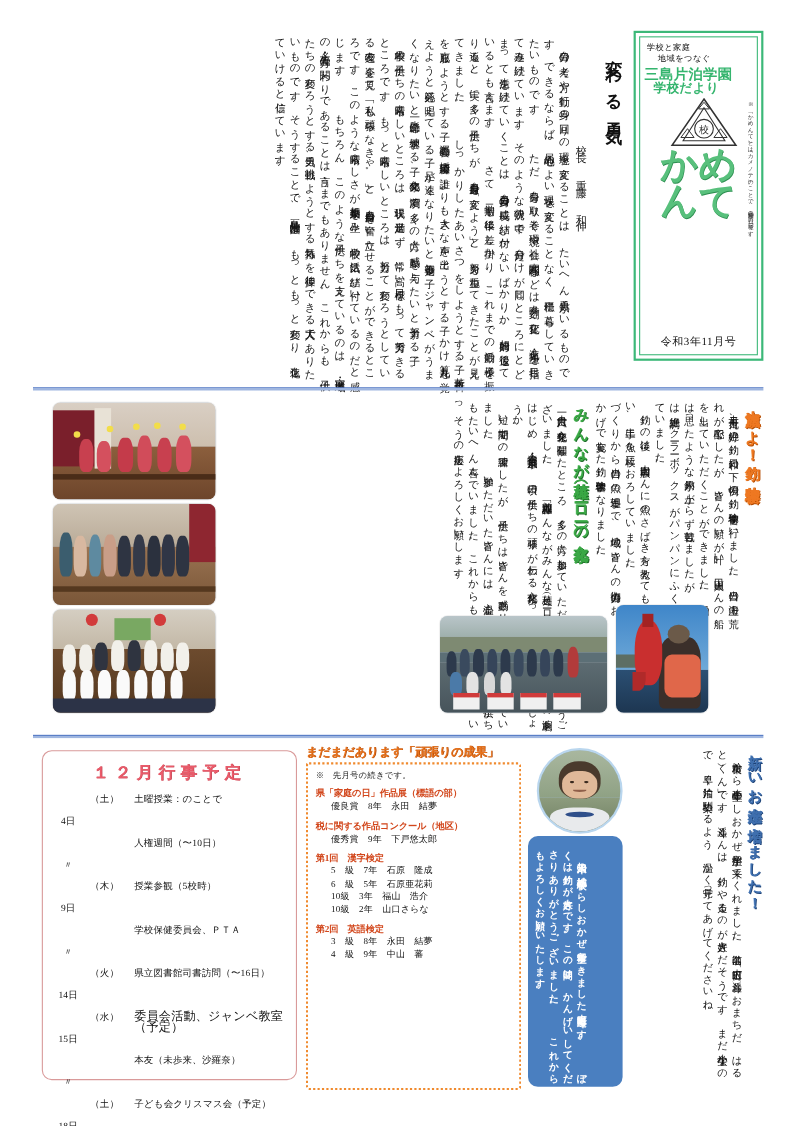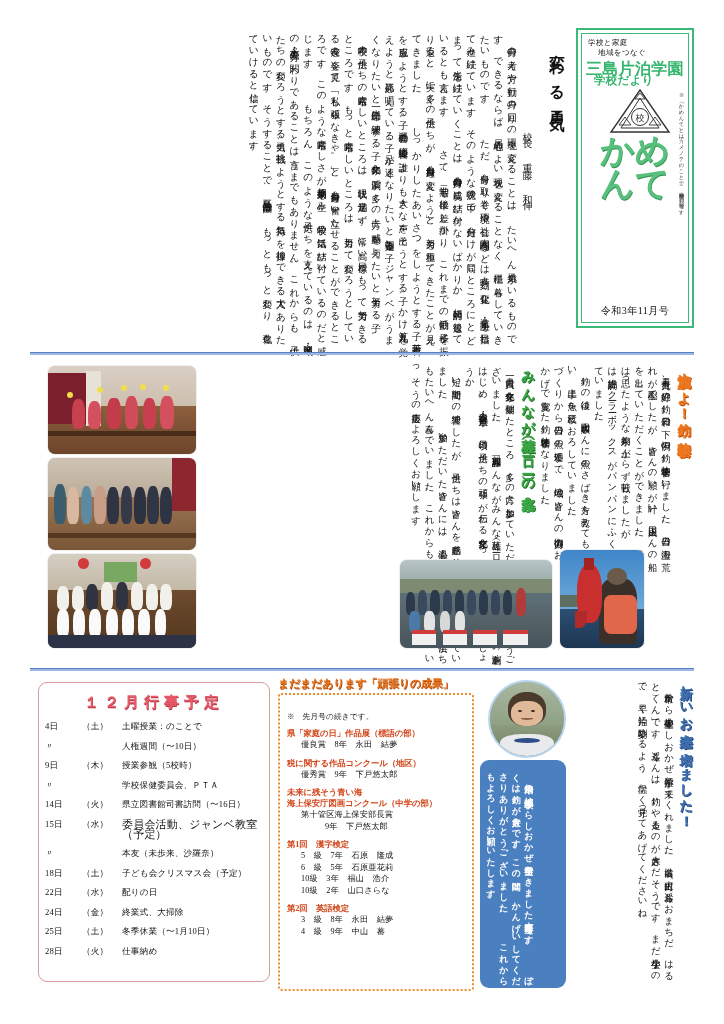--- a/index.html
+++ b/index.html
@@ -68,21 +68,21 @@
     font-size: 7.5px; letter-spacing: .4px;
     color: #111; white-space: nowrap;
   }
   .mh-line2 {
     position: absolute; top: 14px; left: 16px;
     font-size: 7.5px; letter-spacing: .4px;
     color: #111; white-space: nowrap;
   }
   .mh-school {
     position: absolute; top: 25px; left: 4px;
-    font-size: 16px; font-weight: bold;
+    font-size: 13px; font-weight: bold;
     color: #35b56e; letter-spacing: .3px;
     white-space: nowrap;
   }
   .mh-dayori {
     position: absolute; top: 39px; left: 12px;
     font-size: 11.5px; font-weight: bold;
     color: #35b56e; letter-spacing: .3px;
     white-space: nowrap;
   }
   #mh-note {
@@ -245,22 +245,22 @@
   }
   .sched-row {
     display: flex;
     font-size: 8.6px;
     line-height: 10px;
     margin-bottom: 9.5px;
     color: #111;
     letter-spacing: .2px;
   }
   .sched-day {
-    width: 34px; text-align: left;
-    flex: 0 0 auto; padding-right: 3px;
+    width: 34px; text-align: center;
+    flex: 0 0 auto; padding-right: 3px; margin-top: 20px;
   }
   .sched-dow {
     width: 26px; text-align: center;
     flex: 0 0 auto;
   }
   .sched-ev {
     flex: 1 1 auto; padding-left: 14px;
   }
   .sched-ev.small { font-size: 11px; }
 
@@ -284,21 +284,20 @@
     border-radius: 3px;
     padding: 5px 7px 6px 7px;
     box-sizing: border-box;
     height: 298px;
   }
   .res-note {
     font-size: 7.6px;
     color: #222;
     margin-bottom: 6px;
     letter-spacing: .2px;
-    margin-top: 12px;
   }
   .res-group { margin-bottom: 7px; }
   .res-name {
     font-size: 8.4px;
     font-weight: bold;
     color: #d2461b;
     line-height: 11px;
     letter-spacing: -0.1px;
   }
   .res-line {
@@ -606,26 +605,20 @@
         <div id="results-groups">
             <div class="res-group">
               <div class="res-name">県「家庭の日」作品展（標語の部）</div>
               <div class="res-line">優良賞　8年　永田　結夢</div>
             </div>
             <div class="res-group">
               <div class="res-name">税に関する作品コンクール（地区）</div>
               <div class="res-line">優秀賞　9年　下戸悠太郎</div>
             </div>
             <div class="res-group">
-              <div class="res-name">未来に残そう青い海</div>
-              <div class="res-name">海上保安庁図画コンクール（中学の部）</div>
-              <div class="res-line">第十管区海上保安部長賞</div>
-              <div class="res-line indent2">9年　下戸悠太郎</div>
-            </div>
-            <div class="res-group">
               <div class="res-name">第1回　漢字検定</div>
               <div class="res-line">5　級　7年　石原　隆成</div>
               <div class="res-line">6　級　5年　石原亜花莉</div>
               <div class="res-line">10級　3年　福山　浩介</div>
               <div class="res-line">10級　2年　山口さらな</div>
             </div>
             <div class="res-group">
               <div class="res-name">第2回　英語検定</div>
               <div class="res-line">3　級　8年　永田　結夢</div>
               <div class="res-line">4　級　9年　中山　蕃</div>

